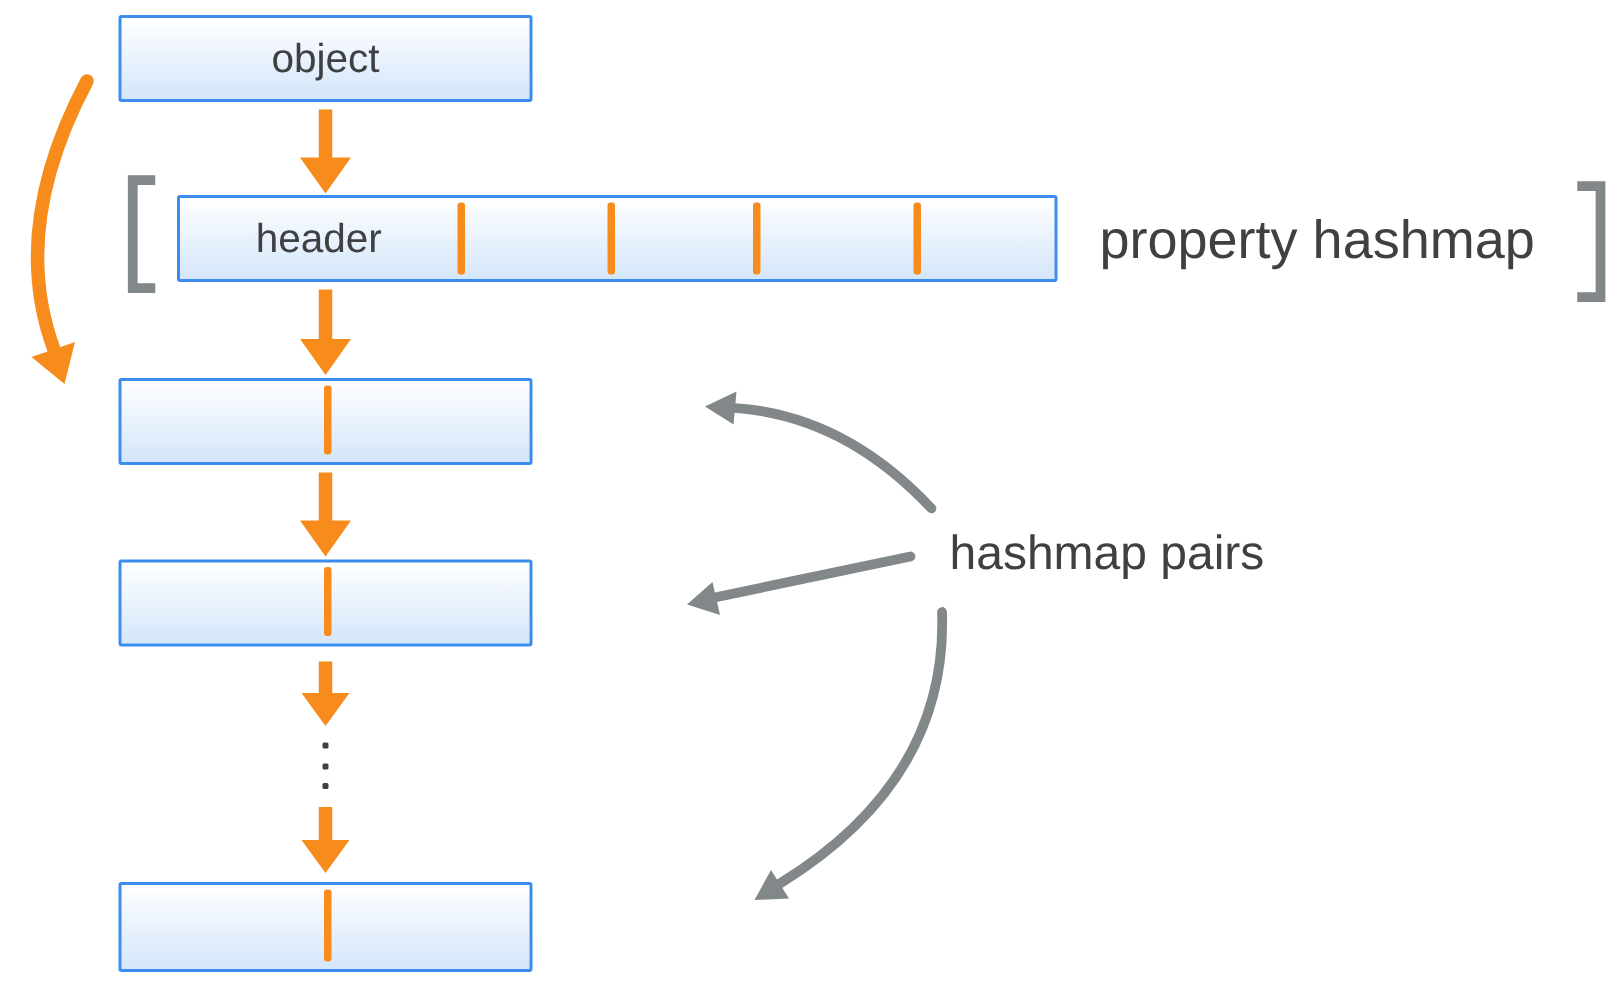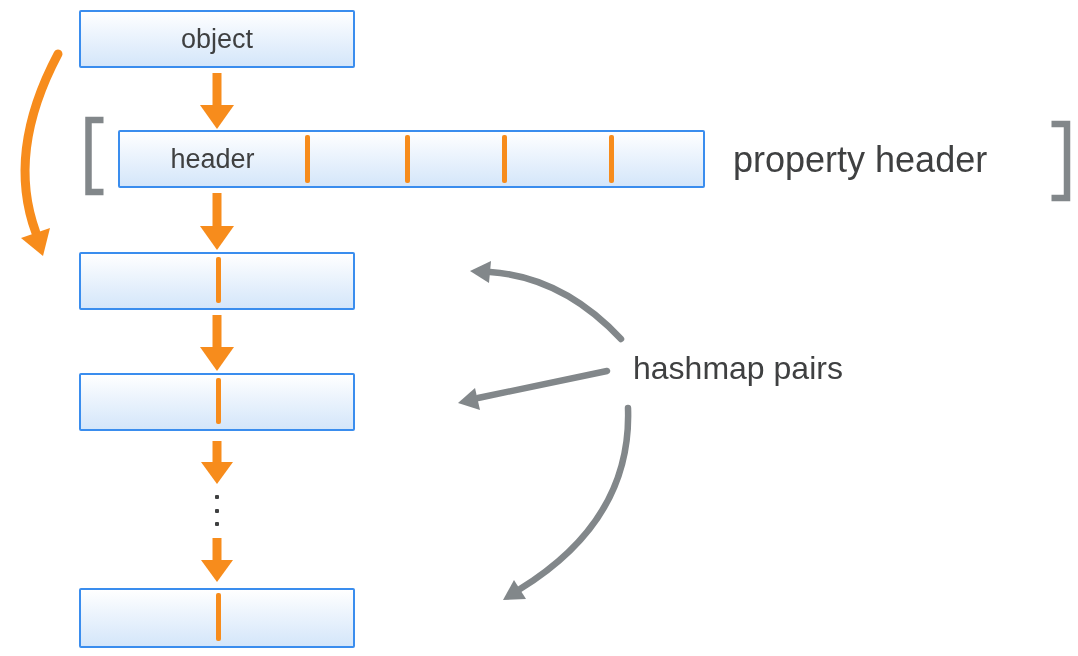--- a/index.html
+++ b/index.html
@@ -115,16 +115,16 @@
   <div class="box pair-box" style="top:252px">
     <div class="pair-divider"></div>
   </div>
   <div class="box pair-box" style="top:373px">
     <div class="pair-divider"></div>
   </div>
   <div class="box pair-box last" style="top:588px">
     <div class="pair-divider"></div>
   </div>
 
-  <div class="side-label hashmap-label">property header</div>
+  <div class="side-label hashmap-label">property hashmap</div>
   <div class="side-label pairs-label">hashmap pairs</div>
 
 </div>
 
 </body></html>

